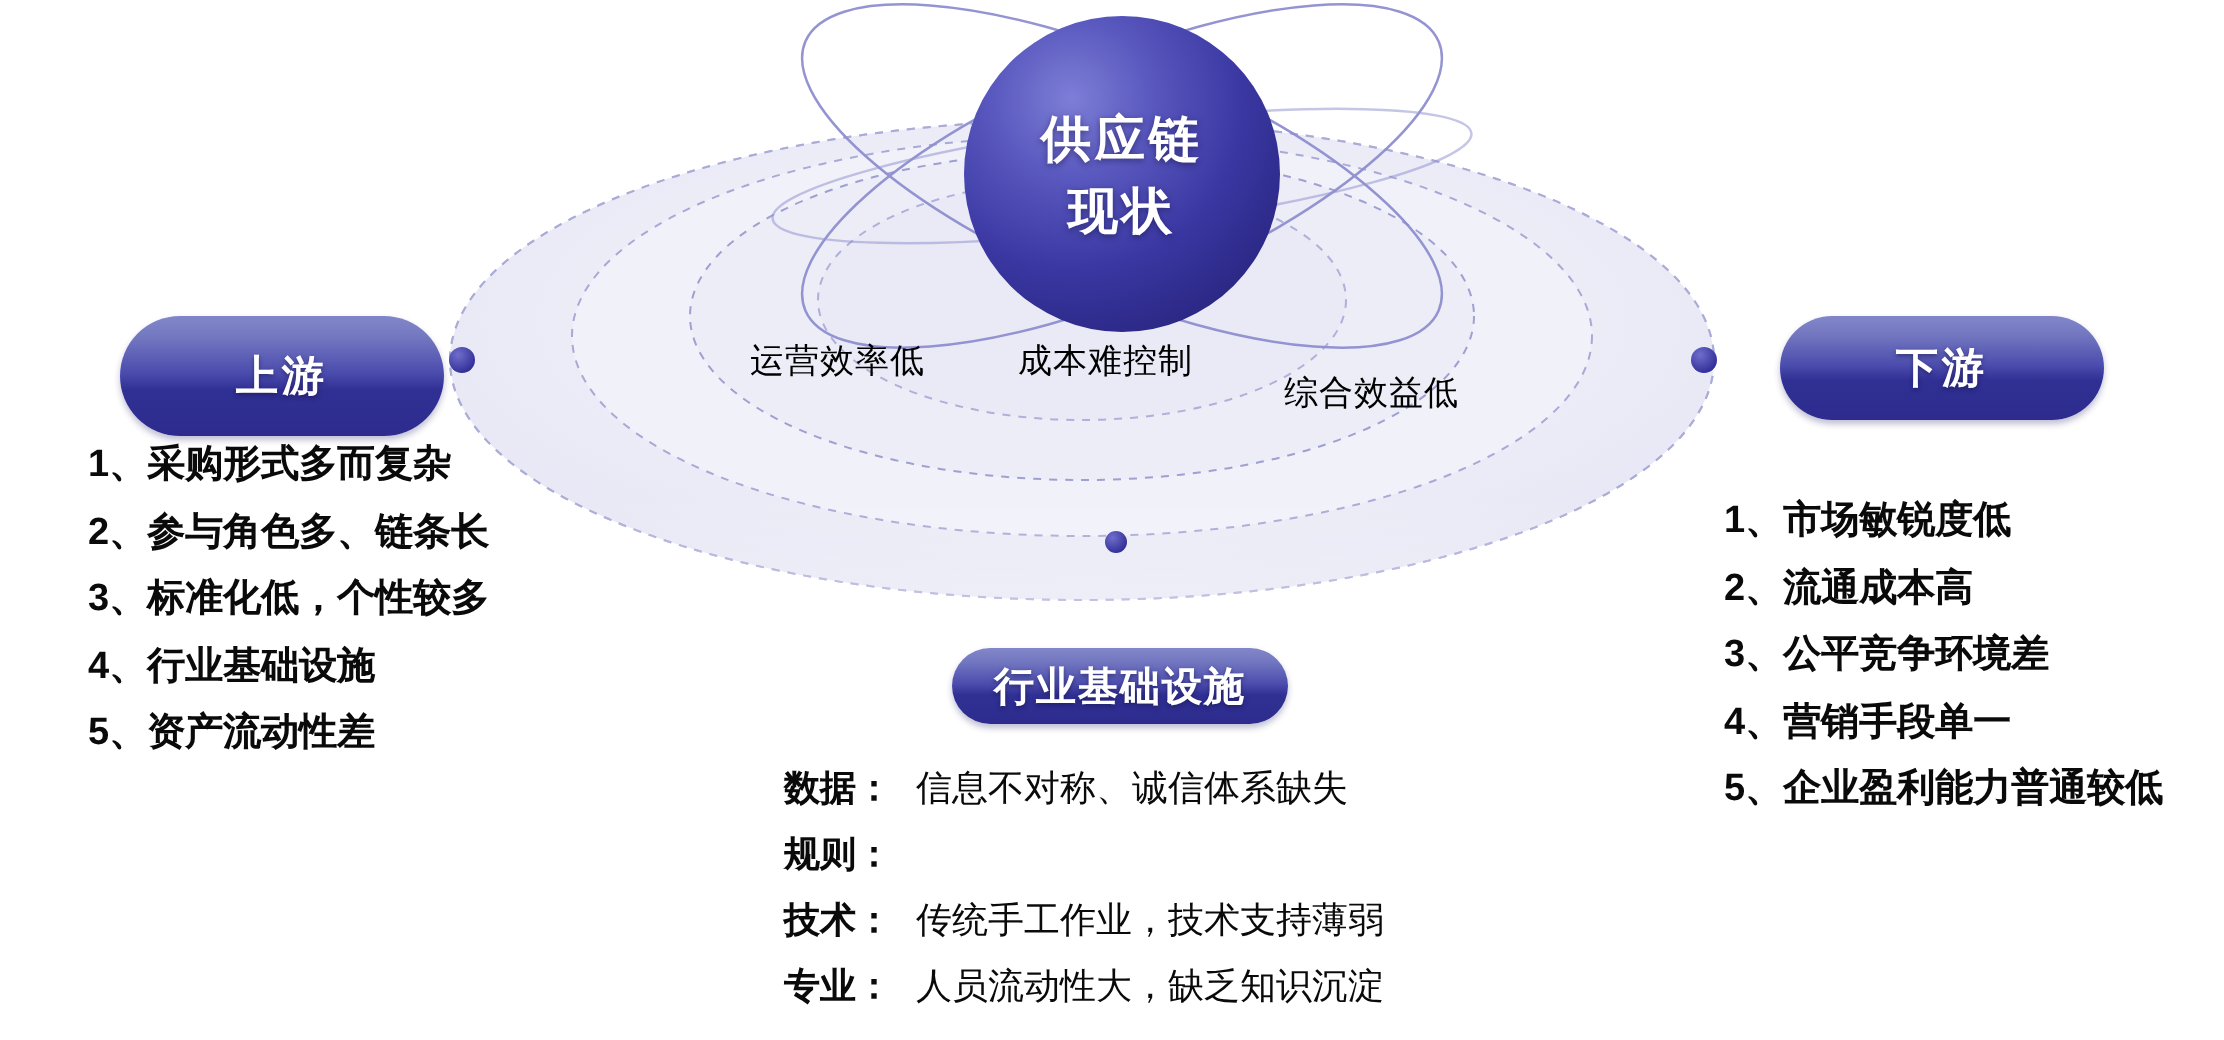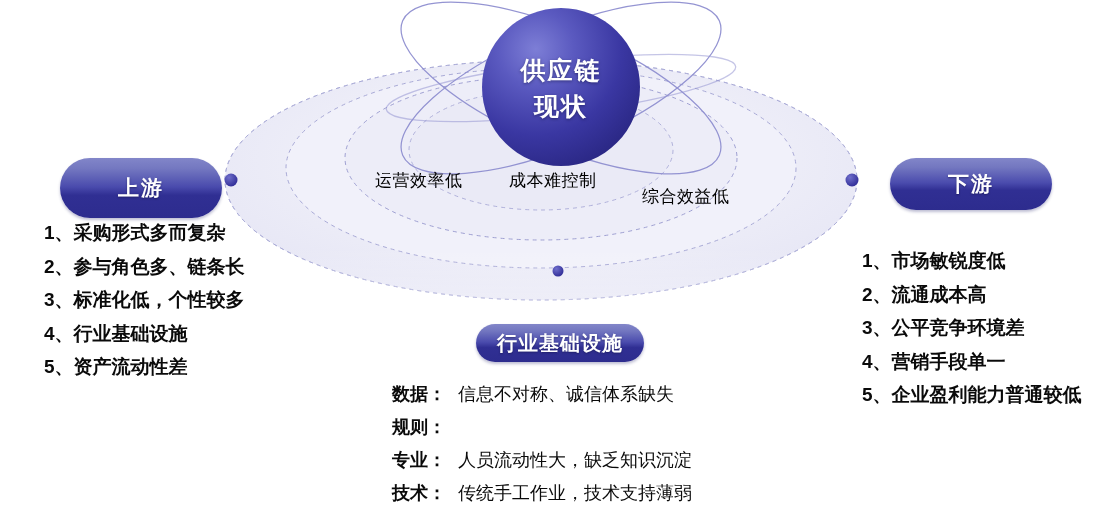--- a/index.html
+++ b/index.html
@@ -225,22 +225,22 @@
   </div>
   <div id="infra-rows">
     <div class="irow">
       <span class="ilabel">数据：</span>
       <span class="ivalue">信息不对称、诚信体系缺失</span>
     </div>
     <div class="irow">
       <span class="ilabel">规则：</span>
     </div>
     <div class="irow">
+      <span class="ilabel">技术：</span>
+      <span class="ivalue">传统手工作业，技术支持薄弱</span>
+    </div>
+    <div class="irow">
       <span class="ilabel">专业：</span>
       <span class="ivalue">人员流动性大，缺乏知识沉淀</span>
     </div>
-    <div class="irow">
-      <span class="ilabel">技术：</span>
-      <span class="ivalue">传统手工作业，技术支持薄弱</span>
-    </div>
   </div>
 
 </div>
 
 </body></html>

